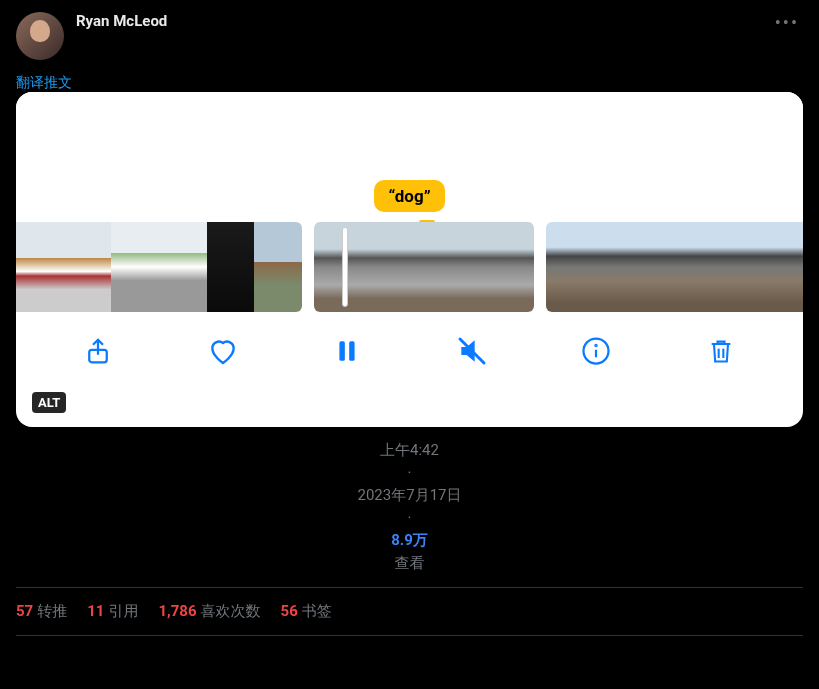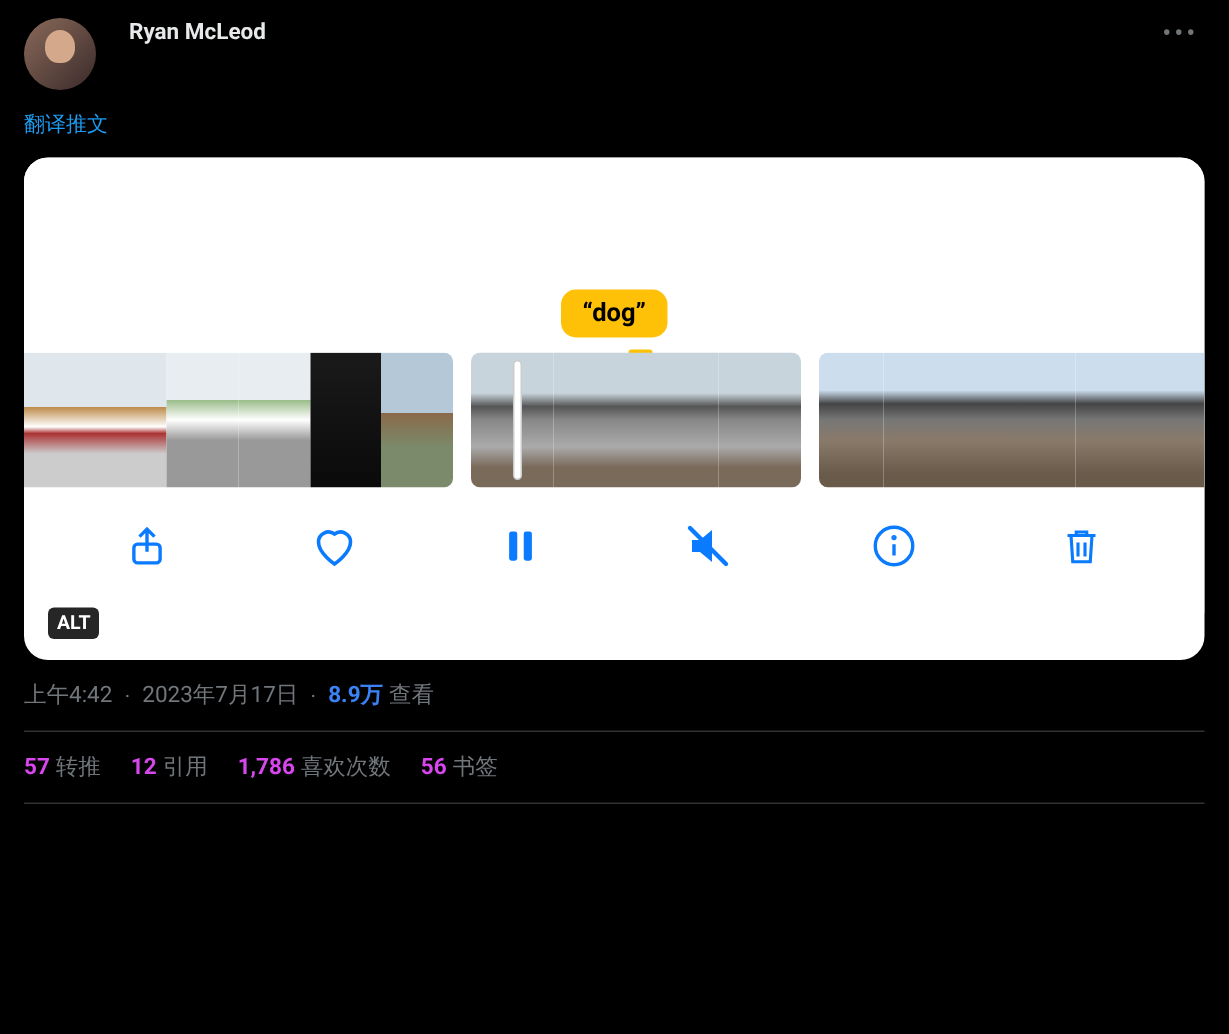--- a/index.html
+++ b/index.html
@@ -10,21 +10,21 @@
     width: 819px;
     height: 689px;
     overflow: hidden;
   }
   .tweet {
     padding: 12px 16px;
   }
   .header {
     display: flex;
     align-items: flex-start;
-    gap: 22px;
+    gap: 12px;
     margin-bottom: 12px;
   }
   .avatar {
     width: 48px;
     height: 48px;
     border-radius: 50%;
     background: linear-gradient(135deg, #8a6a5a 0%, #3a2a2a 100%);
     flex-shrink: 0;
     position: relative;
     overflow: hidden;
@@ -58,21 +58,21 @@
     font-size: 23px;
     line-height: 1.3;
     color: #e7e9ea;
     margin-bottom: 8px;
   }
   .translate-link {
     color: #1d9bf0;
     font-size: 14px;
     cursor: pointer;
     display: inline-block;
-    margin-bottom: 13px;
+    margin-bottom: 0;
   }
   .media-card {
     background: #fff;
     border-radius: 16px;
     overflow: hidden;
     position: relative;
     height: 335px;
   }
   .media-top {
     height: 130px;
@@ -167,32 +167,33 @@
   }
   .meta-line {
     display: flex;
     align-items: center;
     gap: 4px;
     color: #71767b;
     font-size: 15px;
     margin-top: 14px;
     padding-bottom: 14px;
     border-bottom: 1px solid #2f3336;
+    flex-direction: column;
   }
   .meta-line .dot::before { content: "·"; margin: 0 4px; }
   .views-num { color: #3b82f6; font-weight: 700; }
   .stats {
     display: flex;
     gap: 20px;
     padding: 14px 0;
     color: #71767b;
     font-size: 15px;
     border-bottom: 1px solid #2f3336;
   }
-  .stat-num { color: #d946ef; font-weight: 700; margin-right: 4px; }
+  .stat-num { color: #ef4444; font-weight: 700; margin-right: 4px; }
   svg { display: block; }
 </style>
 </head>
 <body>
 
 <div class="tweet">
 
   <div class="header">
     <div class="avatar"></div>
     <div class="user-info">
@@ -290,21 +291,21 @@
     <span class="dot"></span>
     <span class="views-num">8.9万</span>
     <span>查看</span>
   </div>
 
   <div class="stats">
     <div>
       <span class="stat-num">57</span><span>转推</span>
     </div>
     <div>
-      <span class="stat-num">12</span><span>引用</span>
+      <span class="stat-num">11</span><span>引用</span>
     </div>
     <div>
       <span class="stat-num">1,786</span><span>喜欢次数</span>
     </div>
     <div>
       <span class="stat-num">56</span><span>书签</span>
     </div>
   </div>
 
 </div>

